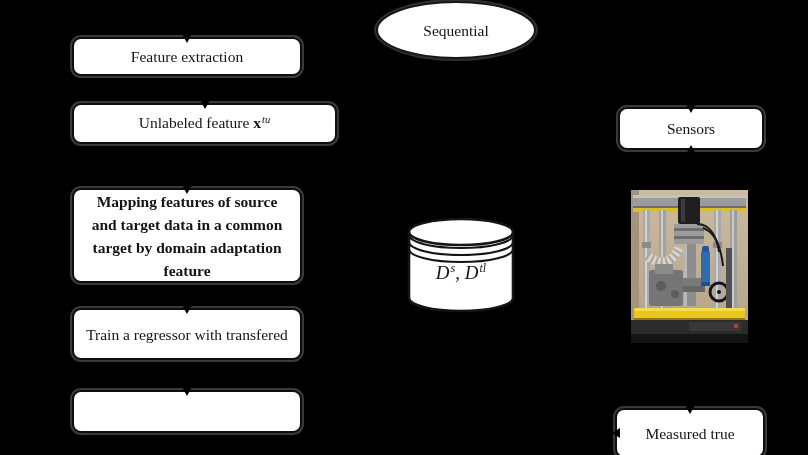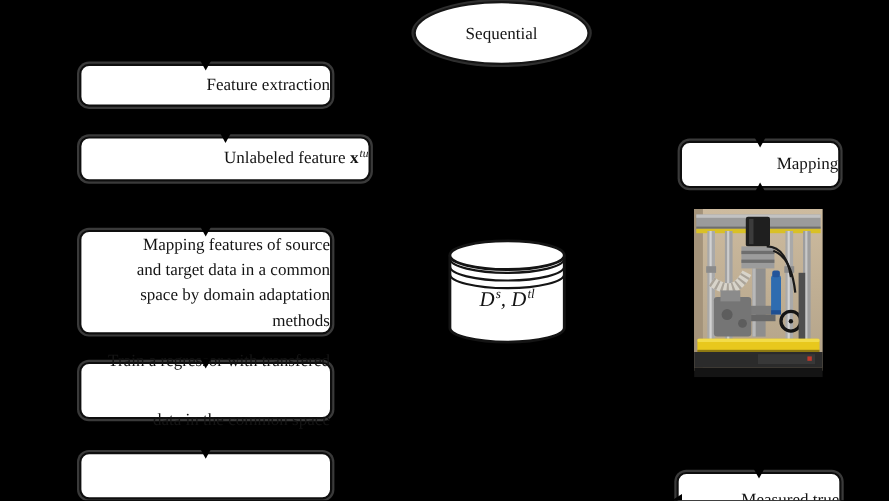--- a/index.html
+++ b/index.html
@@ -3,24 +3,24 @@
 <meta charset="utf-8">
 <style>
   html,body{margin:0;padding:0;background:#000;}
   #stage{
     position:relative;width:808px;height:455px;background:#000;overflow:hidden;
     font-family:"Liberation Serif","DejaVu Serif",serif;color:#141414;
   }
   .box{
     position:absolute;background:#fff;border:2px solid #0e0e0e;border-radius:9px;
     box-shadow:0 0 0 2px #3a3a3a;
-    display:flex;flex-direction:column;align-items:flex-end;justify-content:center;
-    text-align:center;font-size:15.5px;line-height:21px;box-sizing:border-box;margin-top:21px;
+    display:flex;flex-direction:column;align-items:center;justify-content:center;
+    text-align:center;font-size:15.5px;line-height:21px;box-sizing:border-box;
   }
-  .box.bold{font-weight:400;line-height:23px;}
+  .box.bold{font-weight:700;line-height:23px;}
   .ellipse{
     position:absolute;left:376px;top:1px;width:160px;height:58px;background:#fff;
     border:2px solid #161616;border-radius:50%;box-shadow:0 0 0 2px #2e2e2e;
     display:flex;flex-direction:column;align-items:center;justify-content:center;
     text-align:center;font-size:15.5px;line-height:21px;box-sizing:border-box;
   }
   .arrowhead{
     position:absolute;left:50%;transform:translateX(-50%);top:-5px;width:0;height:0;
     border-left:5px solid transparent;border-right:5px solid transparent;
     border-top:9px solid #000;z-index:4;
@@ -60,28 +60,27 @@
     <span class="arrowhead"></span>
     <div>
       <span>Unlabeled feature </span><span class="vec">x</span><span class="sup">tu</span>
     </div>
   </div>
 
   <div class="box bold" style="left:72px;top:188px;width:230px;height:95px;">
     <span class="arrowhead"></span>
     <div>Mapping features of source</div>
     <div>and target data in a common</div>
-    <div>space by domain adaptation</div>
-    <div>methods</div>
+    <div>target by domain adaptation</div>
+    <div>feature</div>
   </div>
 
   <div class="box" style="left:72px;top:308px;width:230px;height:52px;gap:32px;">
     <span class="arrowhead"></span>
     <div>Train a regressor with transfered</div>
-    <div>data in the common space</div>
   </div>
 
   <div class="box" style="left:72px;top:390px;width:230px;height:43px;">
     <span class="arrowhead"></span>
   </div>
 
   <svg class="abs" style="left:402px;top:214px;" width="118" height="102" viewBox="0 0 118 102">
     <line x1="59" y1="0" x2="59" y2="6" stroke="#000" stroke-width="3"></line>
     <path d="M7,18 L7,84 A52,13 0 0 0 111,84 L111,18" fill="#ffffff" stroke="#141414" stroke-width="2.6"></path>
     <ellipse cx="59" cy="18" rx="52" ry="13" fill="#ffffff" stroke="#141414" stroke-width="2.6"></ellipse>
@@ -89,21 +88,21 @@
     <path d="M7,28 A52,13 0 0 0 111,28" fill="none" stroke="#141414" stroke-width="2"></path>
     <path d="M7,35 A52,13 0 0 0 111,35" fill="none" stroke="#141414" stroke-width="2"></path>
   </svg>
   <div class="db-label">
     <span>D</span><span class="sup">s</span><span>, </span><span>D</span><span class="sup">tl</span>
   </div>
 
   <div class="box" style="left:618px;top:107px;width:146px;height:43px;">
     <span class="arrowhead"></span>
     <span class="arrowhead bottom"></span>
-    <div>Mapping</div>
+    <div>Sensors</div>
   </div>
 
   <svg class="abs" style="left:631px;top:190px;" width="117" height="153" viewBox="0 0 117 153">
     <defs>
       <linearGradient id="wall" x1="0" y1="0" x2="0" y2="1">
         <stop offset="0" stop-color="#cdbb9f"></stop>
         <stop offset="1" stop-color="#b2a288"></stop>
       </linearGradient>
     </defs>
     <rect x="0" y="0" width="117" height="147" fill="url(#wall)"></rect>

